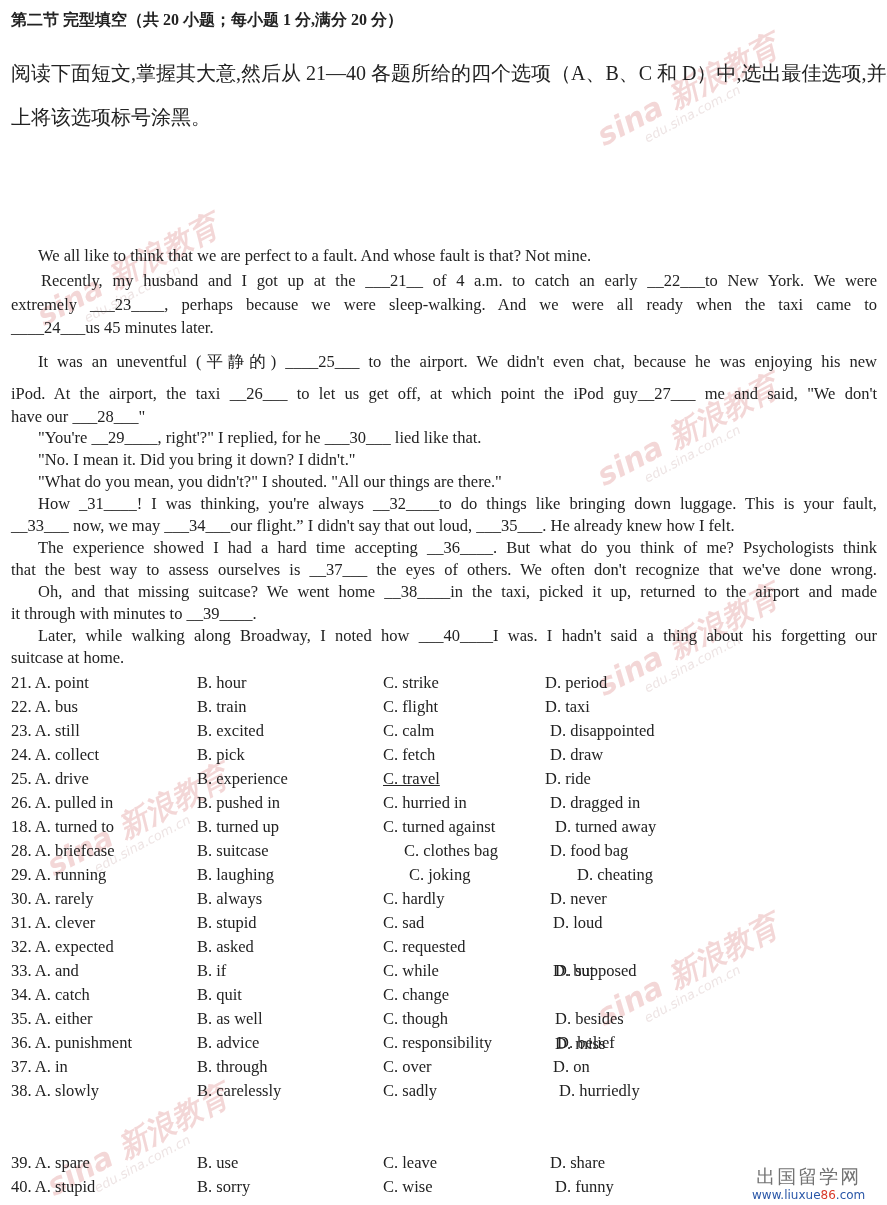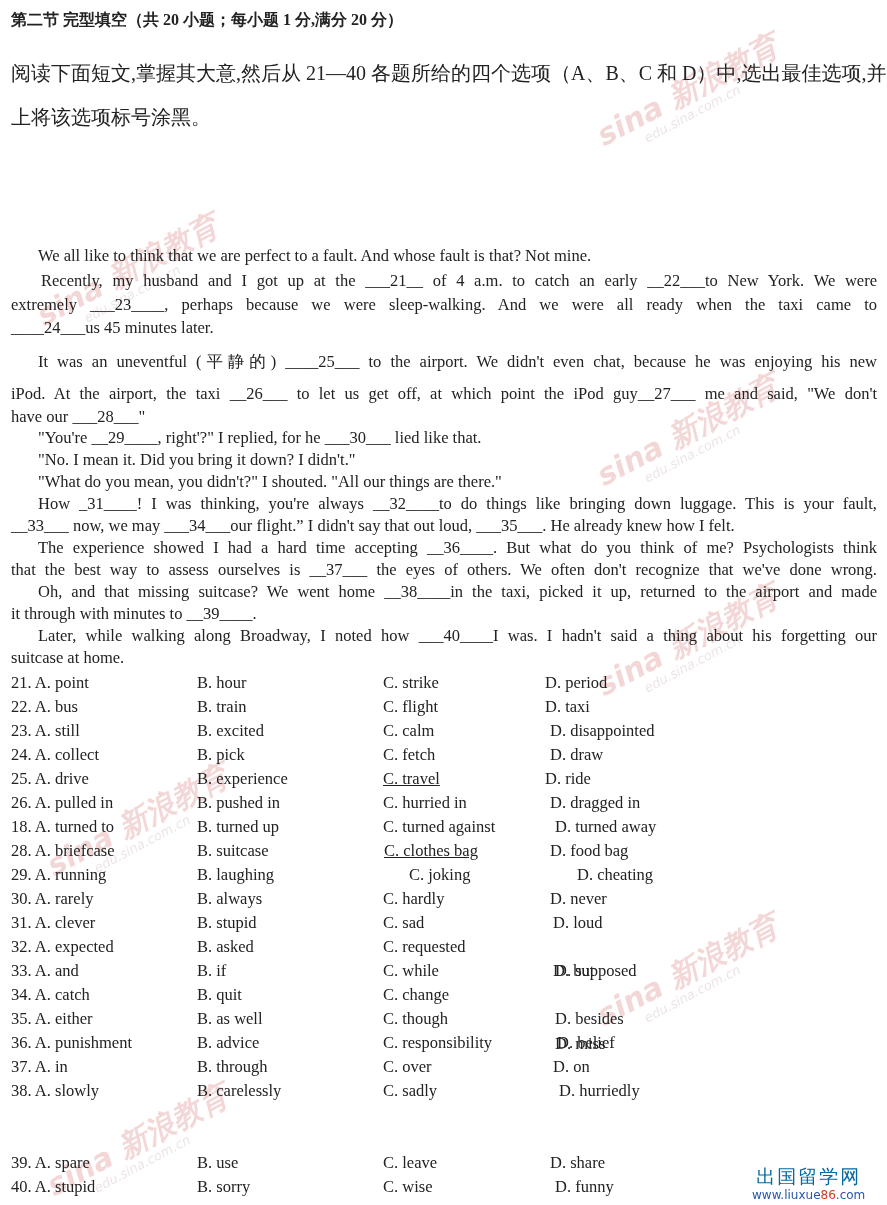--- a/index.html
+++ b/index.html
@@ -13,21 +13,21 @@
   .instr { left: 11px; font-size: 20px; }
   .p { font-size: 16.5px; }
   .opt { font-size: 16.5px; }
   .just { left: 11px; width: 866px; white-space: normal; text-align: justify; text-align-last: justify; }
   
   .wm { position: absolute; color: #e9c9c9; opacity: 0.45; transform: rotate(-28deg);
         font-family: "DejaVu Sans", sans-serif; pointer-events: none; }
   .wm .big { font-size: 30px; font-weight: bold; font-style: italic; color: #e6a8a8; }
   .wm .small { font-size: 13px; font-style: italic; color: #d9c4c4; display: block; margin-left: 40px; margin-top: -6px; }
   .logo { position: absolute; left: 752px; top: 1164px; text-align: center; }
-  .logo .cn { font-family: "DejaVu Sans", sans-serif; font-size: 19px; color: #0369a1; letter-spacing: 2px; }
+  .logo .cn { font-family: "DejaVu Sans", sans-serif; font-size: 19px; color: #737373; letter-spacing: 2px; }
   .logo .url { font-family: "DejaVu Sans", sans-serif; font-size: 12px; color: #2a57a8; margin-top: -2px; }
   .logo .url .red { color: #d93a2a; }
 </style>
 </head>
 <body>
 
 <div class="wm" style="left:30px;top:250px;"><span class="big">sina 新浪教育</span><span class="small">edu.sina.com.cn</span></div>
 <div class="wm" style="left:590px;top:70px;"><span class="big">sina 新浪教育</span><span class="small">edu.sina.com.cn</span></div>
 <div class="wm" style="left:590px;top:410px;"><span class="big">sina 新浪教育</span><span class="small">edu.sina.com.cn</span></div>
 <div class="wm" style="left:40px;top:800px;"><span class="big">sina 新浪教育</span><span class="small">edu.sina.com.cn</span></div>
@@ -90,21 +90,21 @@
   <div class="abs opt" style="left:383px;top:793px;">C. hurried in</div>
   <div class="abs opt" style="left:550px;top:793px;">D. dragged in</div>
 
   <div class="abs opt" style="left:11px;top:817px;">18. A. turned to</div>
   <div class="abs opt" style="left:197px;top:817px;">B. turned up</div>
   <div class="abs opt" style="left:383px;top:817px;">C. turned against</div>
   <div class="abs opt" style="left:555px;top:817px;">D. turned away</div>
 
   <div class="abs opt" style="left:11px;top:841px;">28. A. briefcase</div>
   <div class="abs opt" style="left:197px;top:841px;">B. suitcase</div>
-  <div class="abs opt" style="left:384px;top:841px;text-decoration:underline;">C. clothes bag</div>
+  <div class="abs opt" style="left:404px;top:841px;">C. clothes bag</div>
   <div class="abs opt" style="left:550px;top:841px;">D. food bag</div>
 
   <div class="abs opt" style="left:11px;top:865px;">29. A. running</div>
   <div class="abs opt" style="left:197px;top:865px;">B. laughing</div>
   <div class="abs opt" style="left:409px;top:865px;">C. joking</div>
   <div class="abs opt" style="left:577px;top:865px;">D. cheating</div>
 
   <div class="abs opt" style="left:11px;top:889px;">30. A. rarely</div>
   <div class="abs opt" style="left:197px;top:889px;">B. always</div>
   <div class="abs opt" style="left:383px;top:889px;">C. hardly</div>

